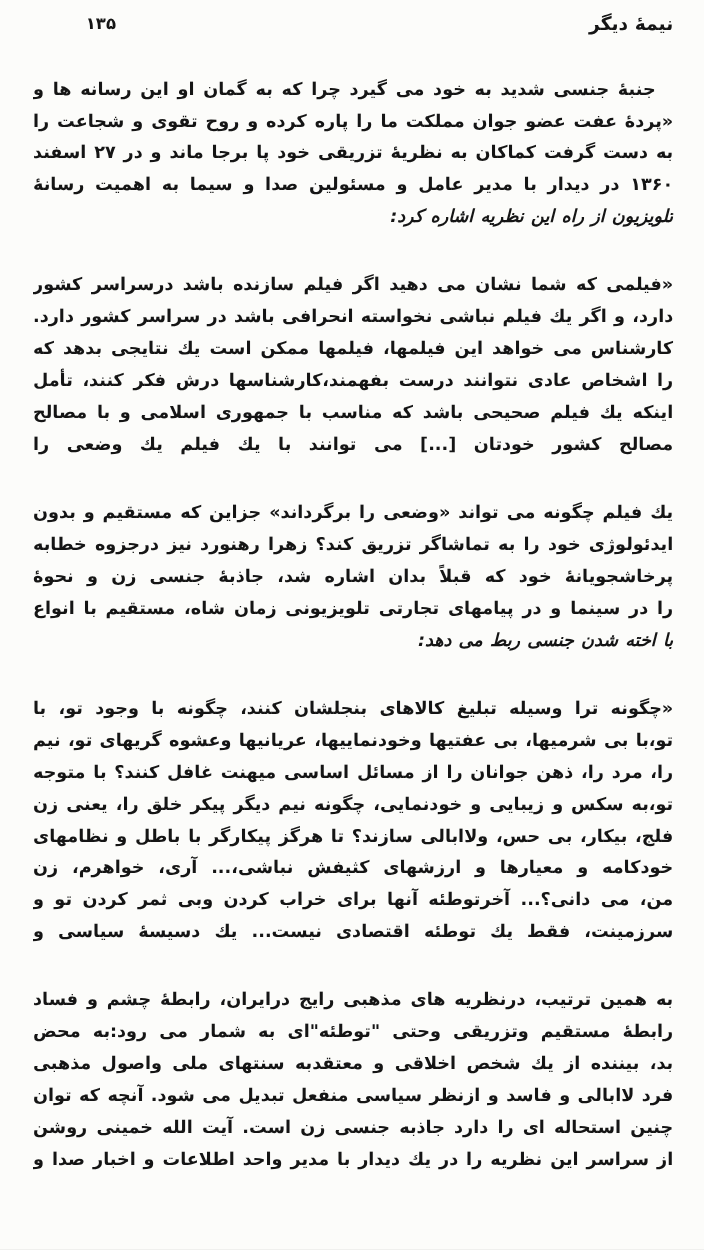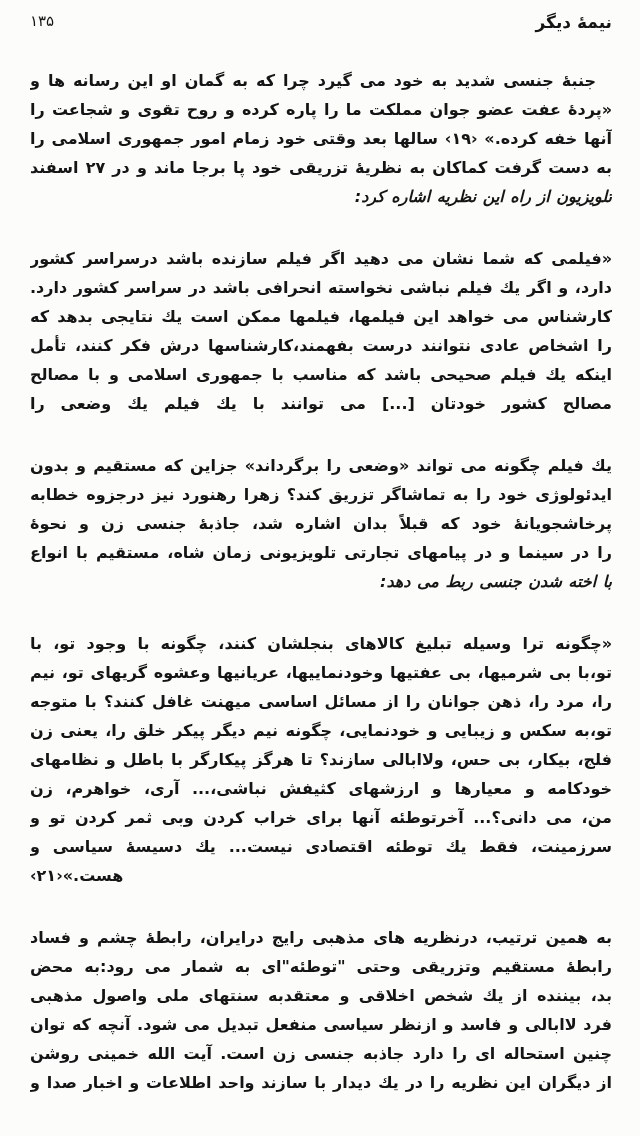--- a/index.html
+++ b/index.html
@@ -27,22 +27,23 @@
     align-items: flex-start;
     height: 30px;
   }
   .book-title {
     font-size: 17px;
     font-weight: 700;
     letter-spacing: 0px;
   }
   .page-number {
     font-size: 15px;
-    font-weight: 400;
+    font-weight: 700;
     direction: ltr;
+    margin-left: 48px;
   }
   .page-body {
     margin-top: 24px;
   }
   .para {
     margin: 0 0 33px 0;
   }
   .para:last-child {
     margin-bottom: 0;
   }
@@ -78,22 +79,22 @@
   <div class="page-header">
     <span class="book-title">نیمهٔ دیگر</span>
     <span class="page-number">۱۳۵</span>
   </div>
 
   <main class="page-body">
 
   <div class="para body">
         <div class="line indent">جنبهٔ جنسی شدید به خود می گیرد چرا که به گمان او این رسانه ها و فعالیتها</div>
         <div class="line">«پردهٔ عفت عضو جوان مملکت ما  را پاره کرده و روح تقوی و شجاعت را در</div>
-        <div class="line">آنها خفه کرده.» ‹۱۹› سالها بعد وقتی خود زمام  امور  جمهوری اسلامی  را</div>
         <div class="line">به دست گرفت کماکان به نظریهٔ  تزریقی خود پا برجا ماند و در ۲۷ اسفند</div>
+        <div class="line">۱۳۶۰ در دیدار با مدیر عامل و مسئولین صدا  و  سیما به  اهمیت  رسانهٔ</div>
         <div class="line last-right">تلویزیون از راه این نظریه اشاره  کرد:</div>
       </div>
       <div class="para quote">
         <div class="line">«فیلمی که شما نشان می دهید اگر فیلم سازنده باشد درسراسر کشور سازندگی</div>
         <div class="line">دارد، و اگر یك فیلم نباشی نخواسته انحرافی باشد در سراسر کشور دارد.</div>
         <div class="line">کارشناس می خواهد این فیلمها، فیلمها ممکن است یك نتایجی بدهد که  نتایج</div>
         <div class="line">را اشخاص عادی نتوانند درست بفهمند،کارشناسها درش فکر کنند، تأمل کنند تا</div>
         <div class="line">اینکه یك فیلم صحیحی باشد که مناسب با جمهوری اسلامی و  با مصالح اسلام، با</div>
         <div class="line last-justify">مصالح کشور خودتان [...] می توانند با یك فیلم یك وضعی را برگردانند.»‹۲۰›</div>
       </div>
@@ -106,24 +107,23 @@
       </div>
       <div class="para quote">
         <div class="line">«چگونه ترا وسیله تبلیغ کالاهای بنجلشان کنند، چگونه با وجود تو، با ویژگیهای</div>
         <div class="line">تو،با بی شرمیها، بی عفتیها وخودنماییها، عریانیها وعشوه گریهای تو، نیم دیگر خلق</div>
         <div class="line">را، مرد را، ذهن جوانان را از مسائل اساسی میهنت غافل کنند؟ با متوجه ساختن</div>
         <div class="line">تو،به سکس و زیبایی و خودنمایی، چگونه نیم دیگر پیکر خلق را، یعنی زن را</div>
         <div class="line">فلج، بیکار، بی حس، ولاابالی سازند؟ تا هرگز پیکارگر با باطل و نظامهای ستمگر</div>
         <div class="line">خودکامه و معیارها و ارزشهای کثیفش نباشی،... آری، خواهرم، زن سرزمین</div>
         <div class="line">من، می دانی؟... آخرتوطئه آنها برای خراب کردن وبی ثمر کردن تو و مردم</div>
         <div class="line">سرزمینت، فقط یك توطئه اقتصادی نیست... یك دسیسهٔ سیاسی و فرهنگی نیز</div>
-        <div class="line last-left">هست.»‹۲۱›</div>
       </div>
       <div class="para body">
         <div class="line">به همین ترتیب، درنظریه های مذهبی رایج درایران، رابطهٔ چشم و فساد یك</div>
         <div class="line">رابطهٔ مستقیم وتزریقی وحتی "توطئه"ای به شمار می رود:به محض دیدن یك فیلم</div>
         <div class="line">بد، بیننده از یك شخص اخلاقی و معتقدبه  سنتهای ملی واصول مذهبی ناگهان به یك</div>
         <div class="line">فرد لاابالی و فاسد و ازنظر سیاسی منفعل تبدیل می شود. آنچه که توان  آفرینش</div>
         <div class="line">چنین استحاله ای را دارد جاذبه جنسی زن است. آیت  الله خمینی روشن تر</div>
-        <div class="line last-justify">از دیگران این نظریه را در یك دیدار با سازند  واحد اطلاعات و اخبار صدا  و</div>
+        <div class="line last-justify">از سراسر این نظریه را در یك دیدار با مدیر  واحد اطلاعات و اخبار صدا  و</div>
       </div>
     </main>
 </div>
 
 </body></html>

